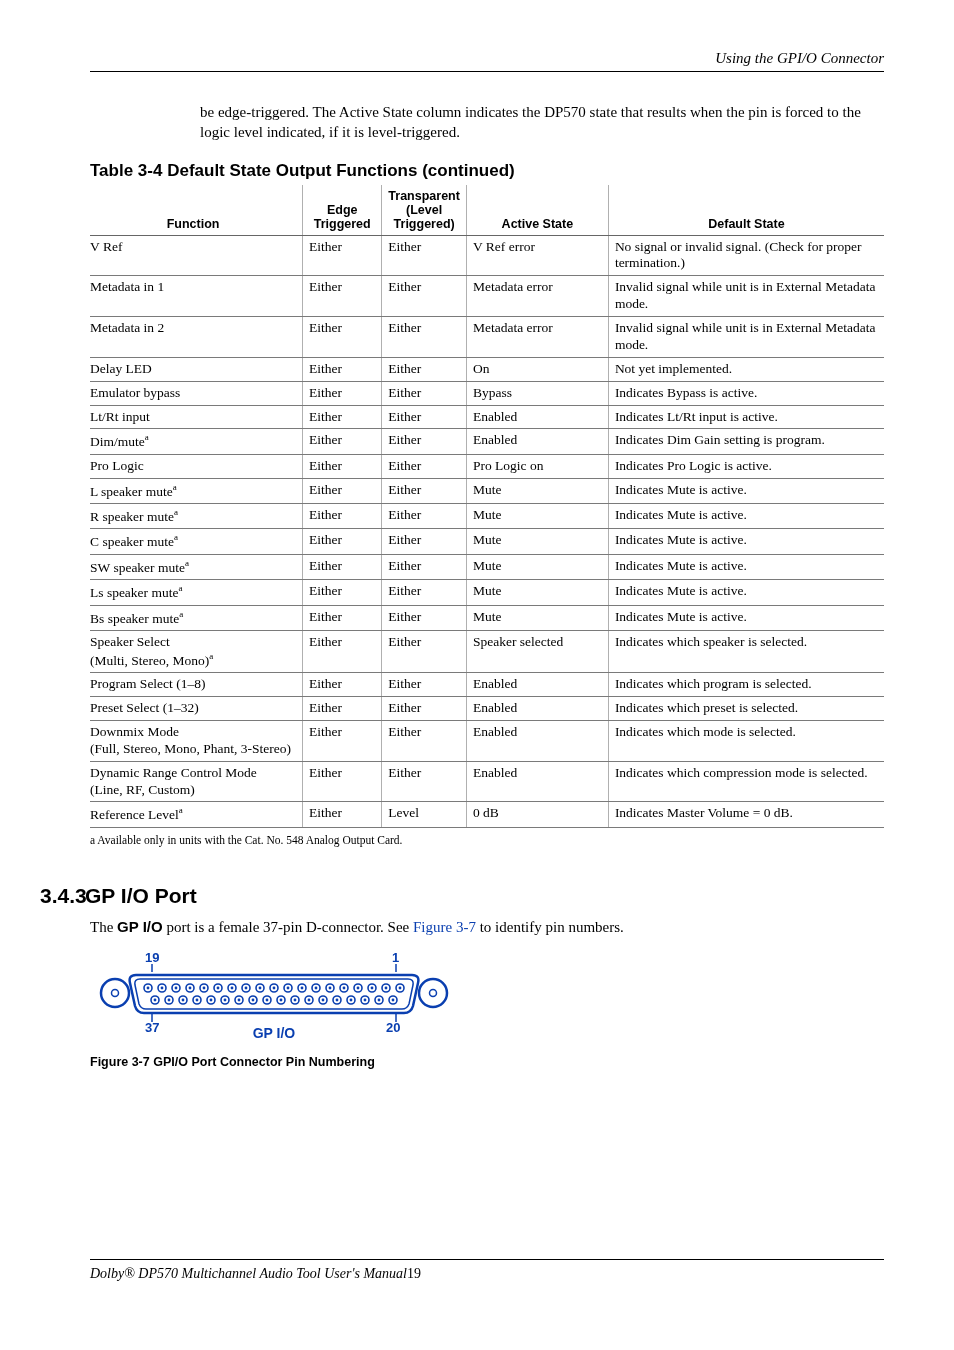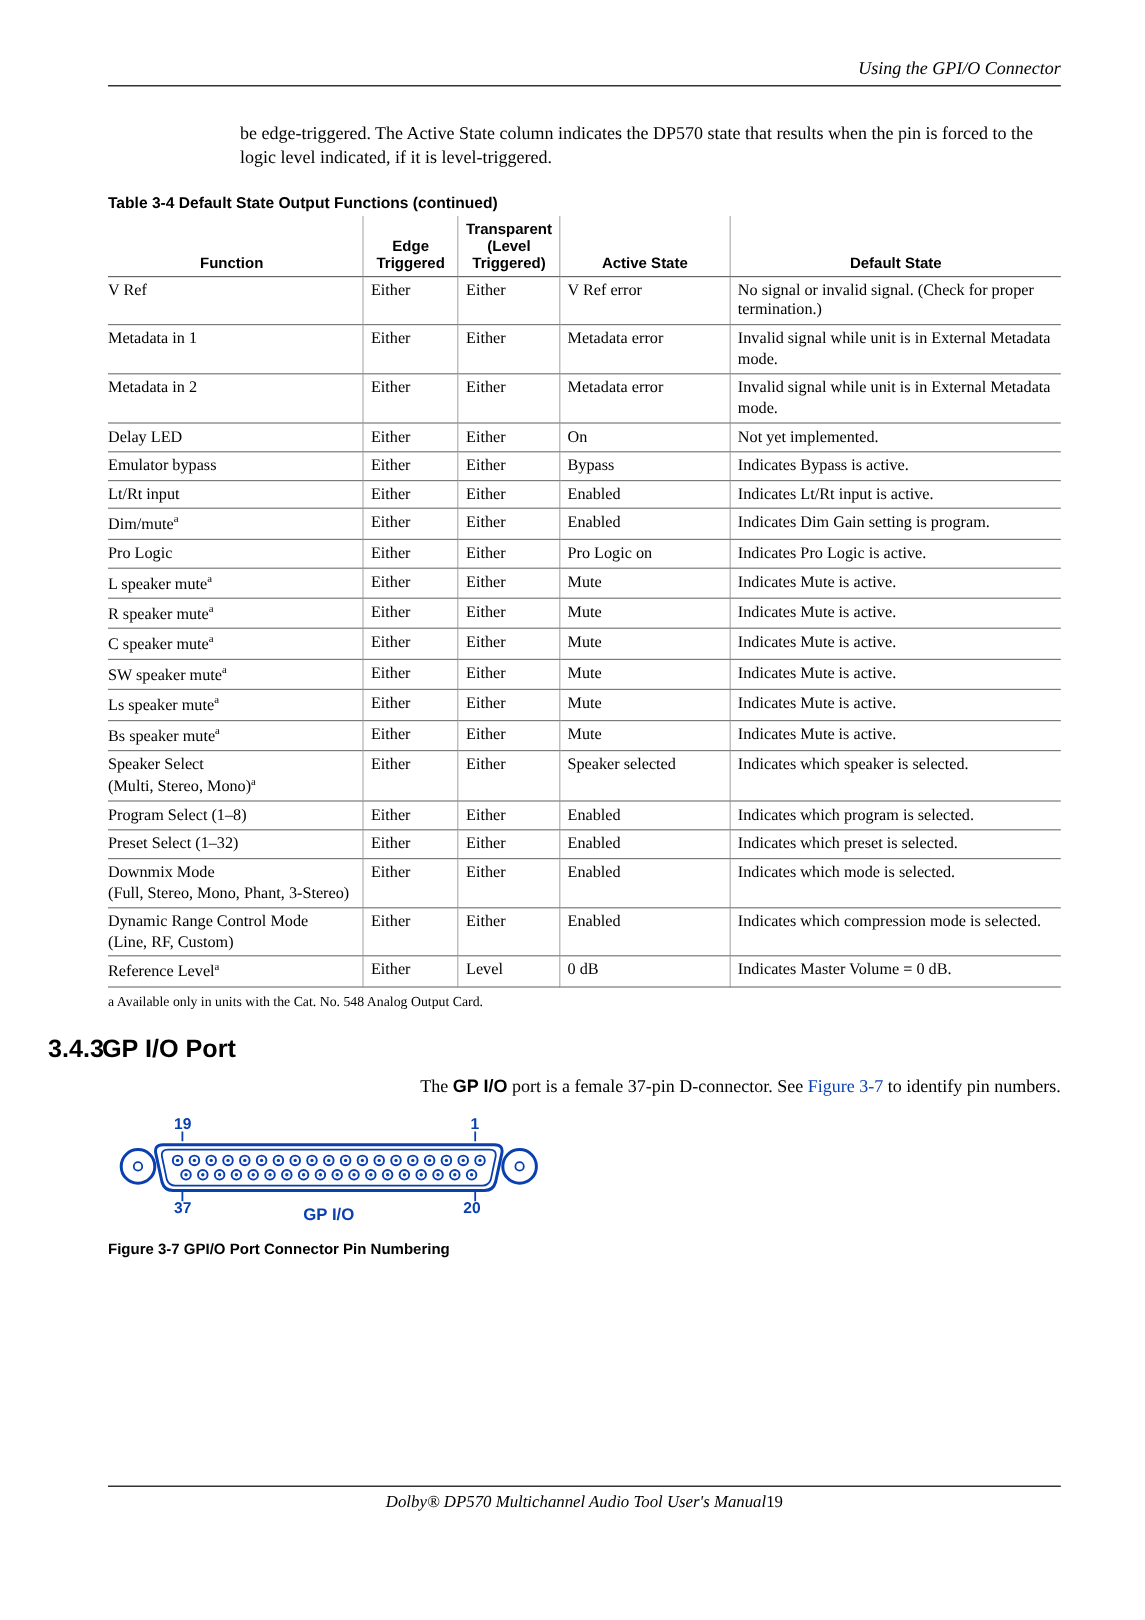--- a/index.html
+++ b/index.html
@@ -25,21 +25,21 @@
     padding-bottom: 4px;
   }
   .intro {
     font-size: 15px;
     line-height: 1.35;
     margin: 30px 0 18px 110px;
   }
   .table-caption {
     font-family: Arial, Helvetica, sans-serif;
     font-weight: bold;
-    font-size: 13px;
+    font-size: 17px;
     margin: 0 0 4px 0;
   }
   table.gpio {
     border-collapse: collapse;
     width: 100%;
     font-size: 13.5px;
   }
   table.gpio th {
     font-family: Arial, Helvetica, sans-serif;
     font-weight: bold;
@@ -66,48 +66,47 @@
   .col-as { width: 18%; }
   .col-ds { width: 35%; }
   .footnote {
     font-size: 11.5px;
     margin-top: 6px;
   }
   .section-head {
     font-family: Arial, Helvetica, sans-serif;
     font-weight: bold;
     font-size: 21px;
-    margin: 22px 0 10px -50px;
+    margin: 38px 0 10px -50px;
   }
   .section-num {
     display: inline-block;
     width: 45px;
   }
   .port-line {
     font-size: 15px;
     margin: 0 0 14px 0;
-    text-align: right;
   }
   .link { color: #0a3fb0; }
   .connector-wrap {
     margin: 0 0 10px 0;
   }
   .connector-svg { display: block; }
   .fig-caption {
     font-family: Arial, Helvetica, sans-serif;
     font-weight: bold;
     font-size: 12.5px;
     margin: 10px 0 10px 0;
   }
   .footer {
     border-top: 1.5px solid #000;
     margin-top: 190px;
     padding-top: 6px;
     display: flex;
-    justify-content: center;
+    justify-content: flex-start;
     font-style: italic;
     font-size: 14px;
   }
   .footer .pnum { font-style: normal; }
   sup.fn { font-size: 9px; vertical-align: super; }
   .bold-gp { font-family: Arial, Helvetica, sans-serif; font-weight: bold; }
 </style>
 </head>
 <body>
 

